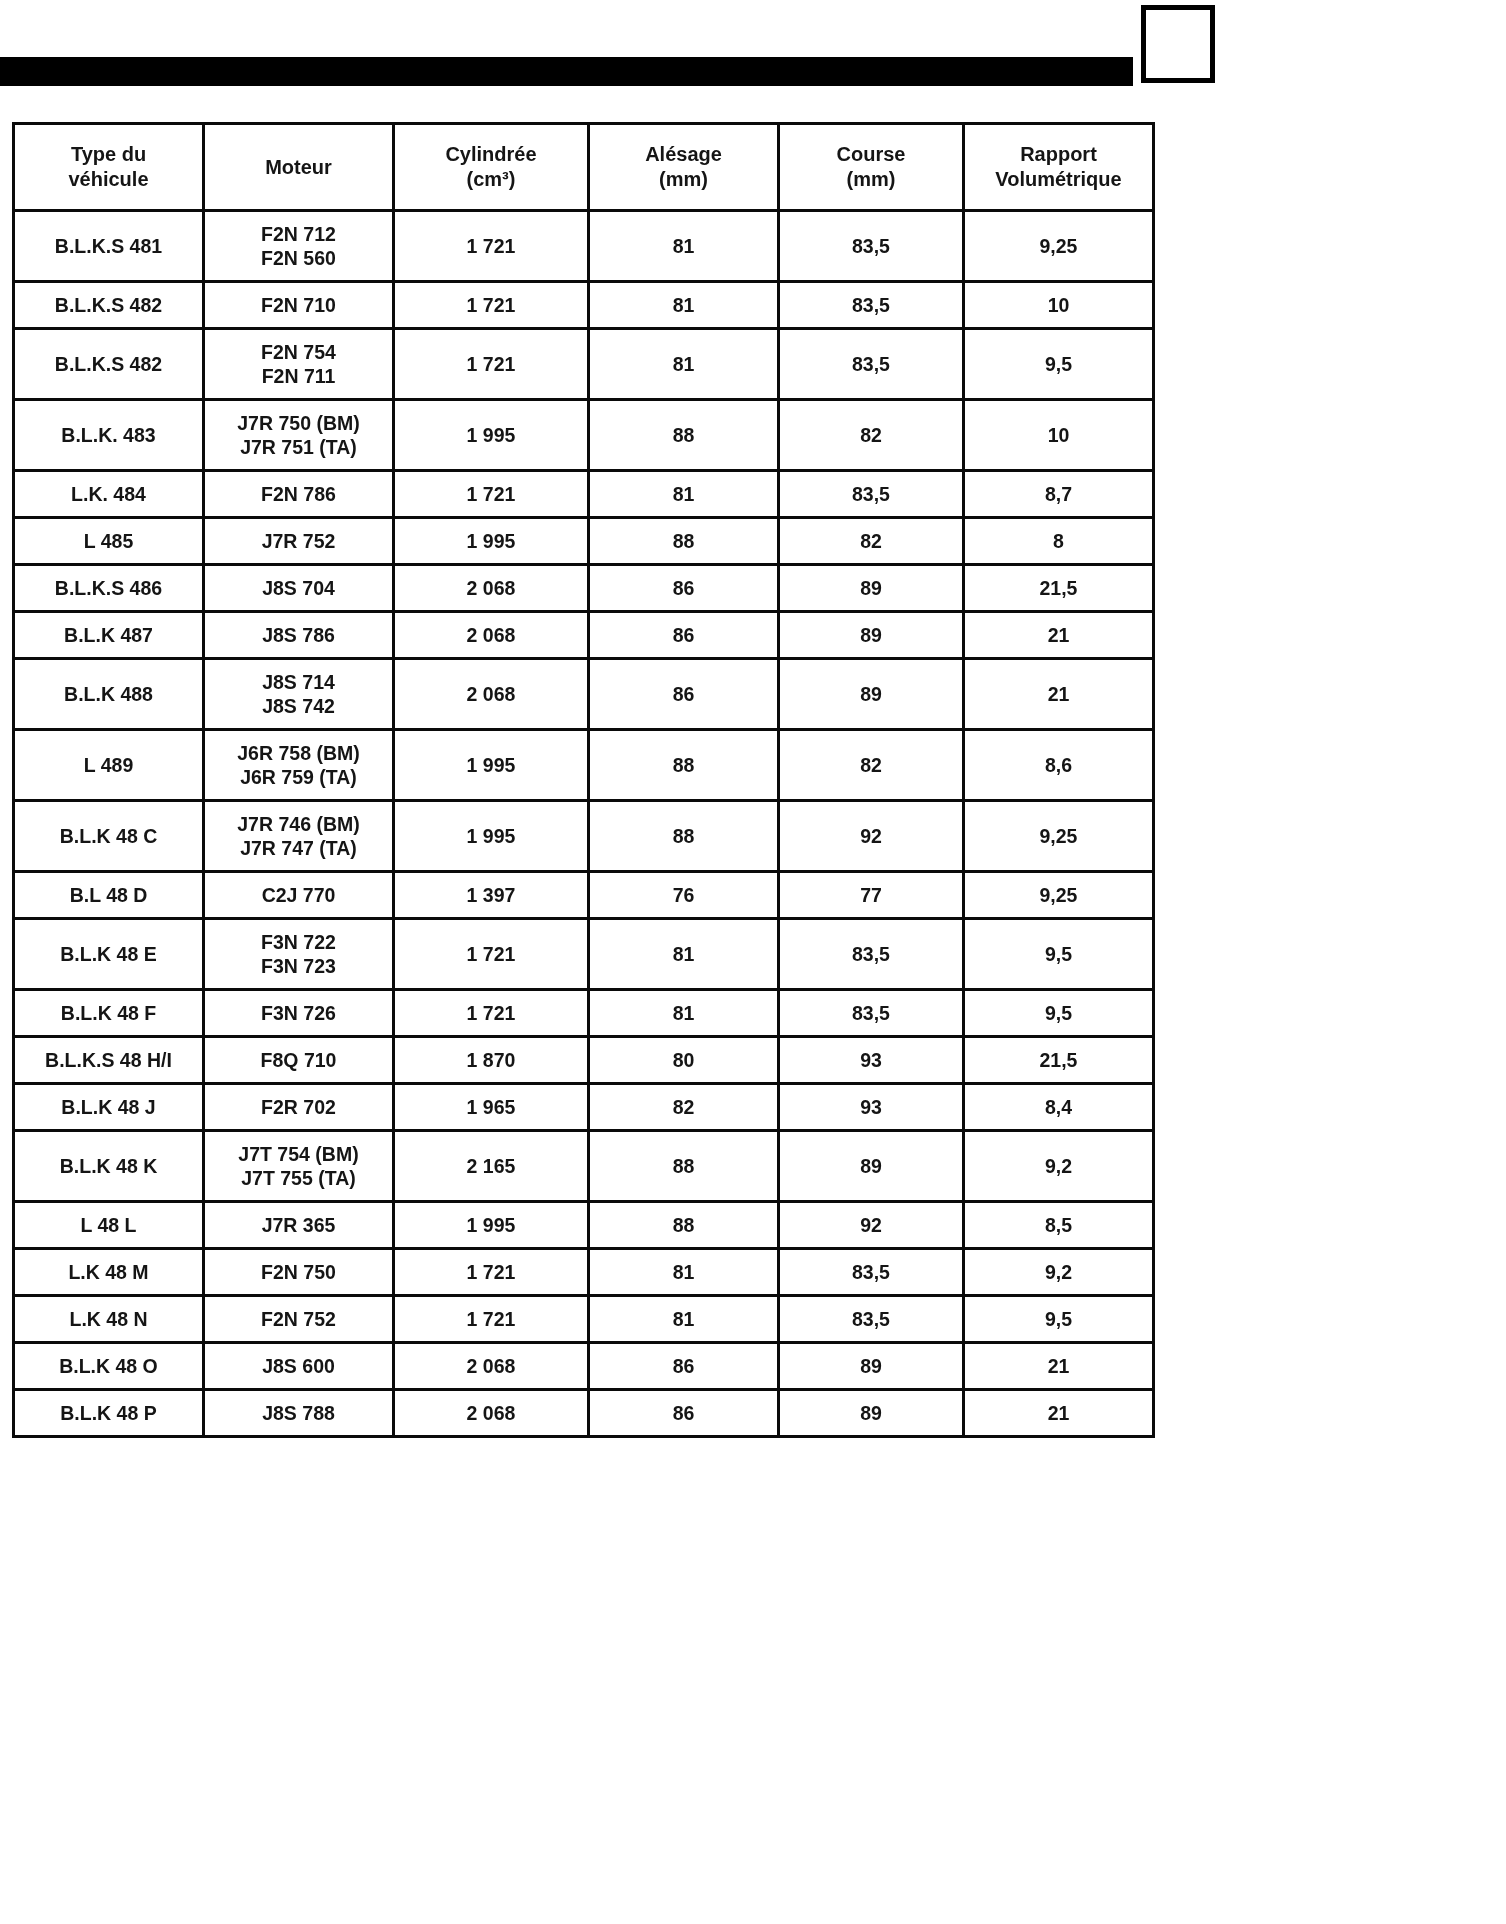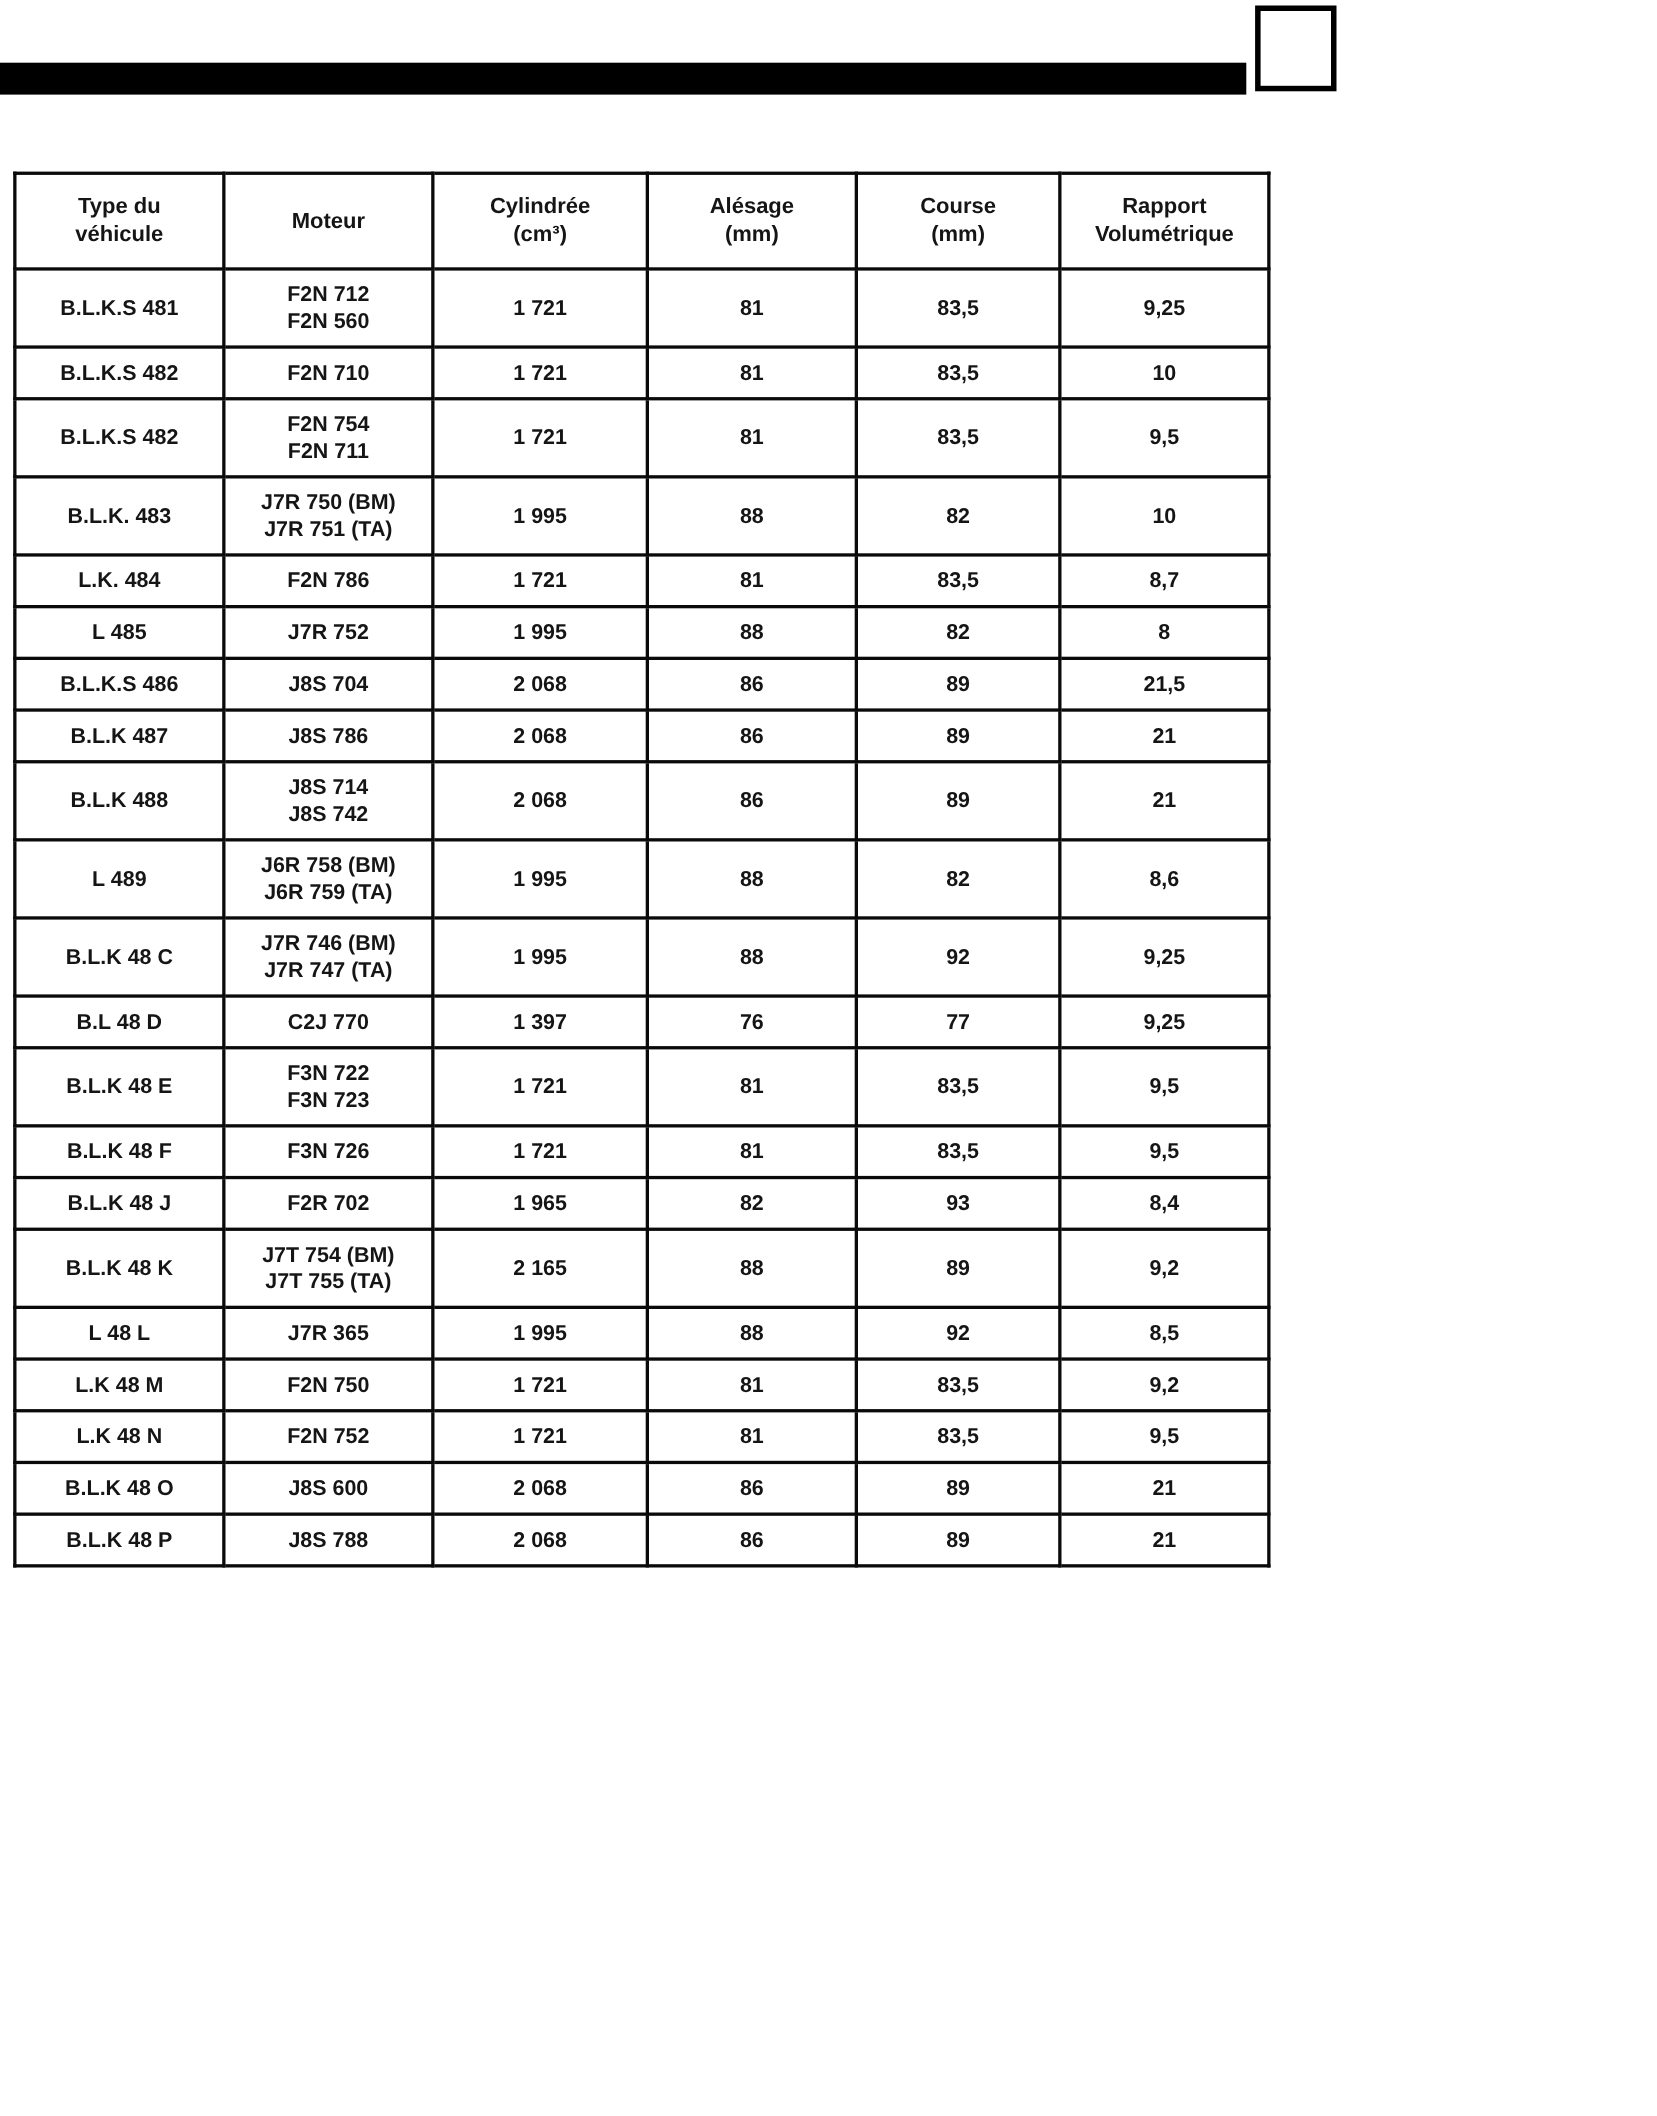--- a/index.html
+++ b/index.html
@@ -33,21 +33,20 @@
     border: 5px solid #000000;
     background: #ffffff;
   }
   table.spec {
     position: absolute;
     left: 12px;
     top: 122px;
     width: 1140px;
     border-collapse: collapse;
     table-layout: fixed;
-    margin-top: 34px;
   }
   .spec th, .spec td {
     border: 3px solid #0a0a0a;
     text-align: center;
     vertical-align: middle;
     white-space: pre-line;
     font-weight: bold;
     color: #151515;
   }
   .spec th {
@@ -208,20 +207,28 @@
         </tr>
         <tr>
           <td>B.L.K 48 F</td>
           <td>F3N 726</td>
           <td>1 721</td>
           <td>81</td>
           <td>83,5</td>
           <td>9,5</td>
         </tr>
         <tr>
+          <td>B.L.K.S 48 H/I</td>
+          <td>F8Q 710</td>
+          <td>1 870</td>
+          <td>80</td>
+          <td>93</td>
+          <td>21,5</td>
+        </tr>
+        <tr>
           <td>B.L.K 48 J</td>
           <td>F2R 702</td>
           <td>1 965</td>
           <td>82</td>
           <td>93</td>
           <td>8,4</td>
         </tr>
         <tr>
           <td>B.L.K 48 K</td>
           <td>J7T 754 (BM)

